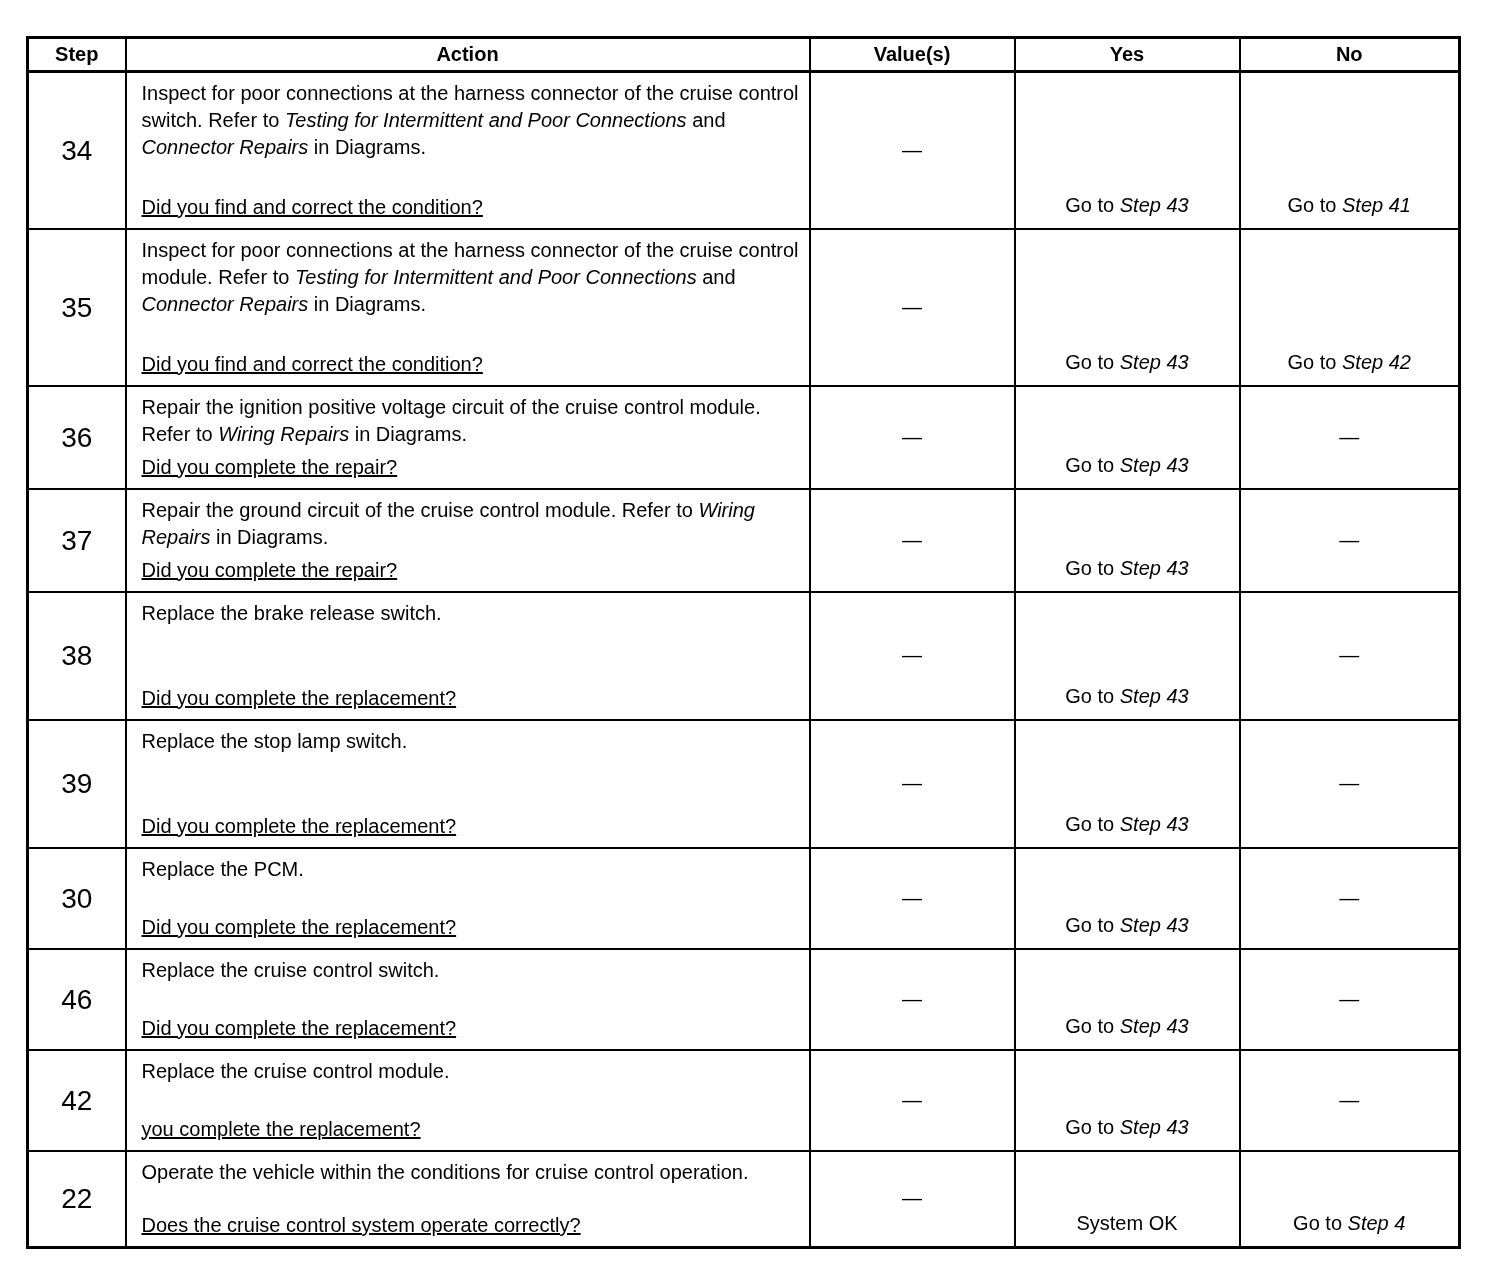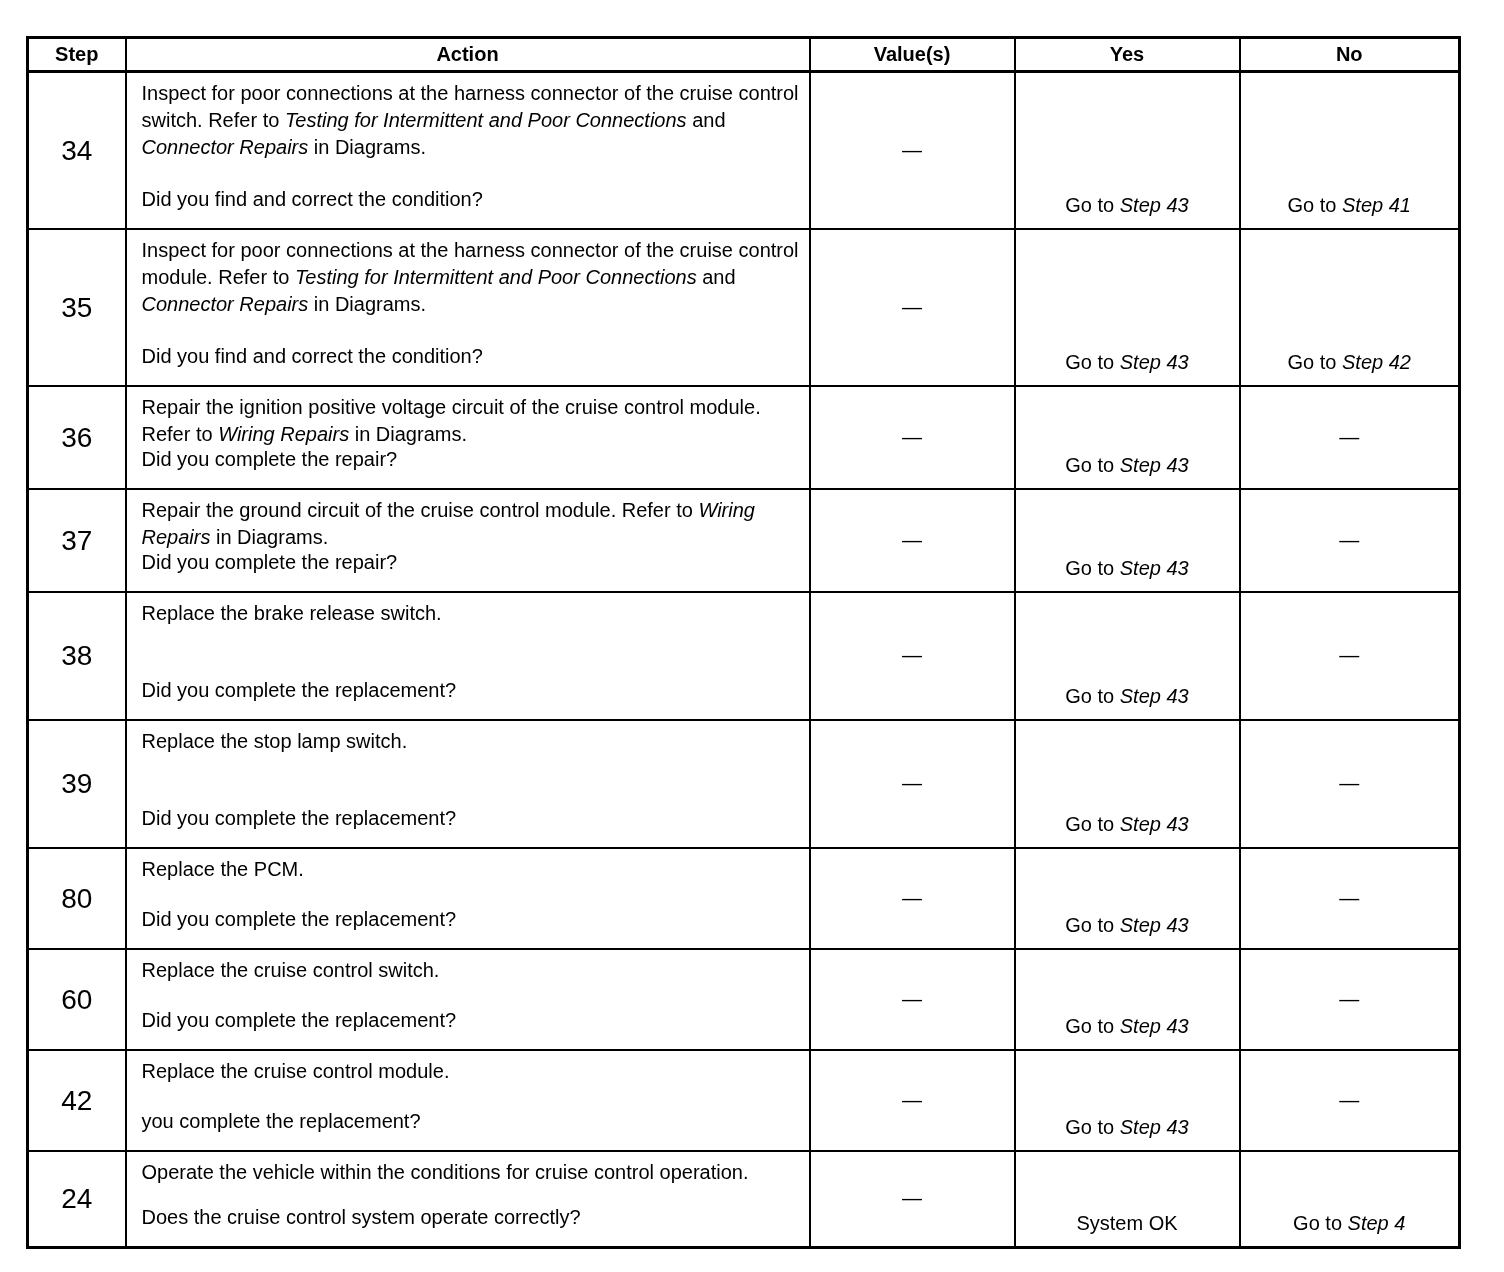--- a/index.html
+++ b/index.html
@@ -38,22 +38,23 @@
   .step-cell  { text-align: center; vertical-align: middle; font-size: 28px; }
   .action-cell {
     position: relative;
     vertical-align: top;
     padding: 7px 8px 40px 15px;
     text-align: left;
   }
   .action-body { display: block; }
   .action-question {
     position: absolute;
-    left: 15px; right: 10px; bottom: 15px;
+    left: 15px; right: 10px; bottom: 7px;
     white-space: nowrap;
+    text-decoration: underline;
   }
   .value-cell { text-align: center; vertical-align: middle; }
   .yes-cell, .no-cell { text-align: center; }
   .va-bot { vertical-align: bottom; padding-bottom: 9px; }
   .va-mid { vertical-align: middle; }
   .it { font-style: italic; }
 
   
   #rows tr:nth-child(1) td, #rows tr:nth-child(2) td { height: 157px; }
   #rows tr:nth-child(3) td, #rows tr:nth-child(4) td { height: 101px; margin-top: 12px; }
@@ -137,51 +138,51 @@
     <td class="step-cell">39</td>
     <td class="action-cell">
       <span class="action-body"><span>Replace the stop lamp switch.</span></span>
       <span class="action-question">Did you complete the replacement?</span>
     </td>
     <td class="value-cell">—</td>
     <td class="yes-cell va-bot"><span>Go to </span><span class="it">Step 43</span></td>
     <td class="no-cell va-mid">—</td>
   </tr>
         <tr>
-    <td class="step-cell">80</td>
+    <td class="step-cell">30</td>
     <td class="action-cell">
       <span class="action-body"><span>Replace the PCM.</span></span>
       <span class="action-question">Did you complete the replacement?</span>
     </td>
     <td class="value-cell">—</td>
     <td class="yes-cell va-bot"><span>Go to </span><span class="it">Step 43</span></td>
     <td class="no-cell va-mid">—</td>
   </tr>
         <tr>
-    <td class="step-cell">60</td>
+    <td class="step-cell">46</td>
     <td class="action-cell">
       <span class="action-body"><span>Replace the cruise control switch.</span></span>
       <span class="action-question">Did you complete the replacement?</span>
     </td>
     <td class="value-cell">—</td>
     <td class="yes-cell va-bot"><span>Go to </span><span class="it">Step 43</span></td>
     <td class="no-cell va-mid">—</td>
   </tr>
         <tr>
     <td class="step-cell">42</td>
     <td class="action-cell">
       <span class="action-body"><span>Replace the cruise control module.</span></span>
       <span class="action-question">you complete the replacement?</span>
     </td>
     <td class="value-cell">—</td>
     <td class="yes-cell va-bot"><span>Go to </span><span class="it">Step 43</span></td>
     <td class="no-cell va-mid">—</td>
   </tr>
         <tr>
-    <td class="step-cell">24</td>
+    <td class="step-cell">22</td>
     <td class="action-cell">
       <span class="action-body"><span>Operate the vehicle within the conditions for cruise control operation.</span></span>
       <span class="action-question">Does the cruise control system operate correctly?</span>
     </td>
     <td class="value-cell">—</td>
     <td class="yes-cell va-bot"><span>System OK</span></td>
     <td class="no-cell va-bot"><span>Go to </span><span class="it">Step 4</span></td>
   </tr>
       </tbody>
   </table>

